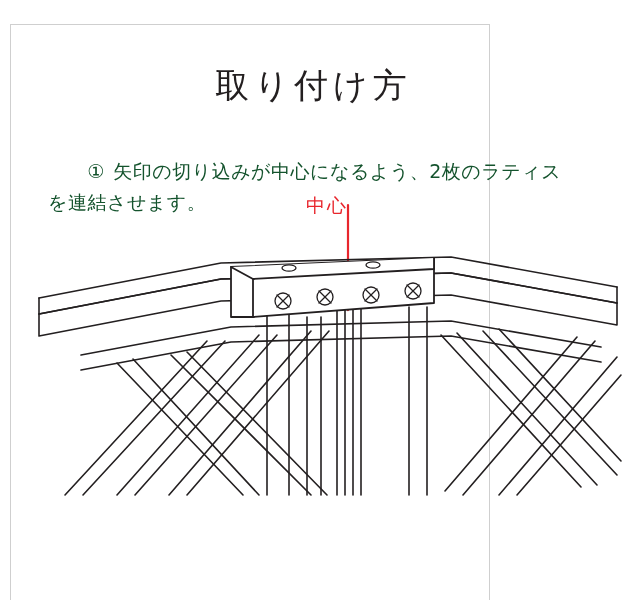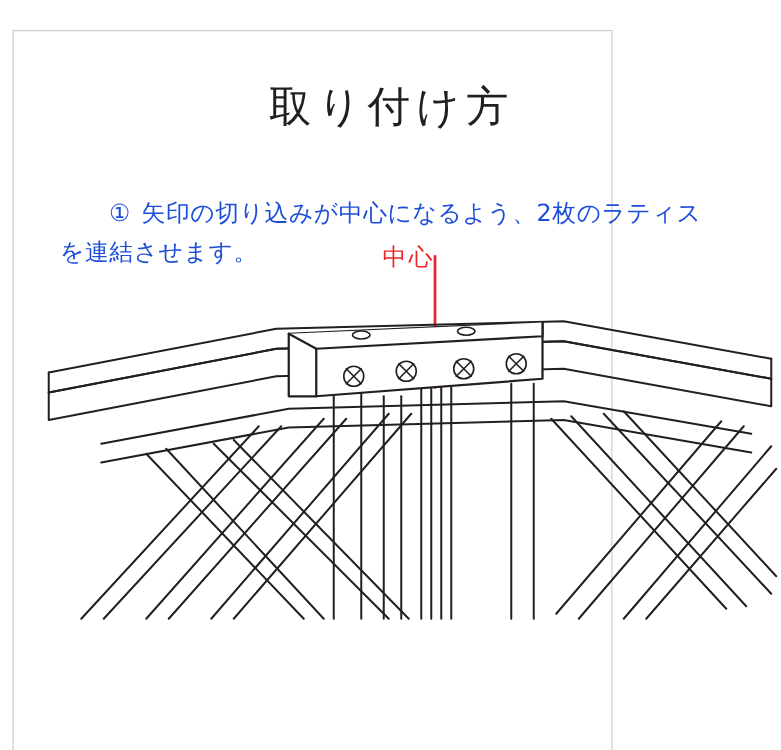--- a/index.html
+++ b/index.html
@@ -42,21 +42,21 @@
     letter-spacing: 5px;
     font-weight: 400;
     color: #231f20;
     font-family: "DejaVu Sans", sans-serif;
   }
   .step {
     position: absolute;
     font-size: 19px;
     line-height: 31px;
     letter-spacing: 0.5px;
-    color: #1d4ed8;
+    color: #14532d;
     font-family: "DejaVu Sans", sans-serif;
     white-space: pre-wrap;
   }
   .step1 {
     left: 37px;
     top: 100px;
     width: 540px;
   }
   .step2 {
     left: 37px;

